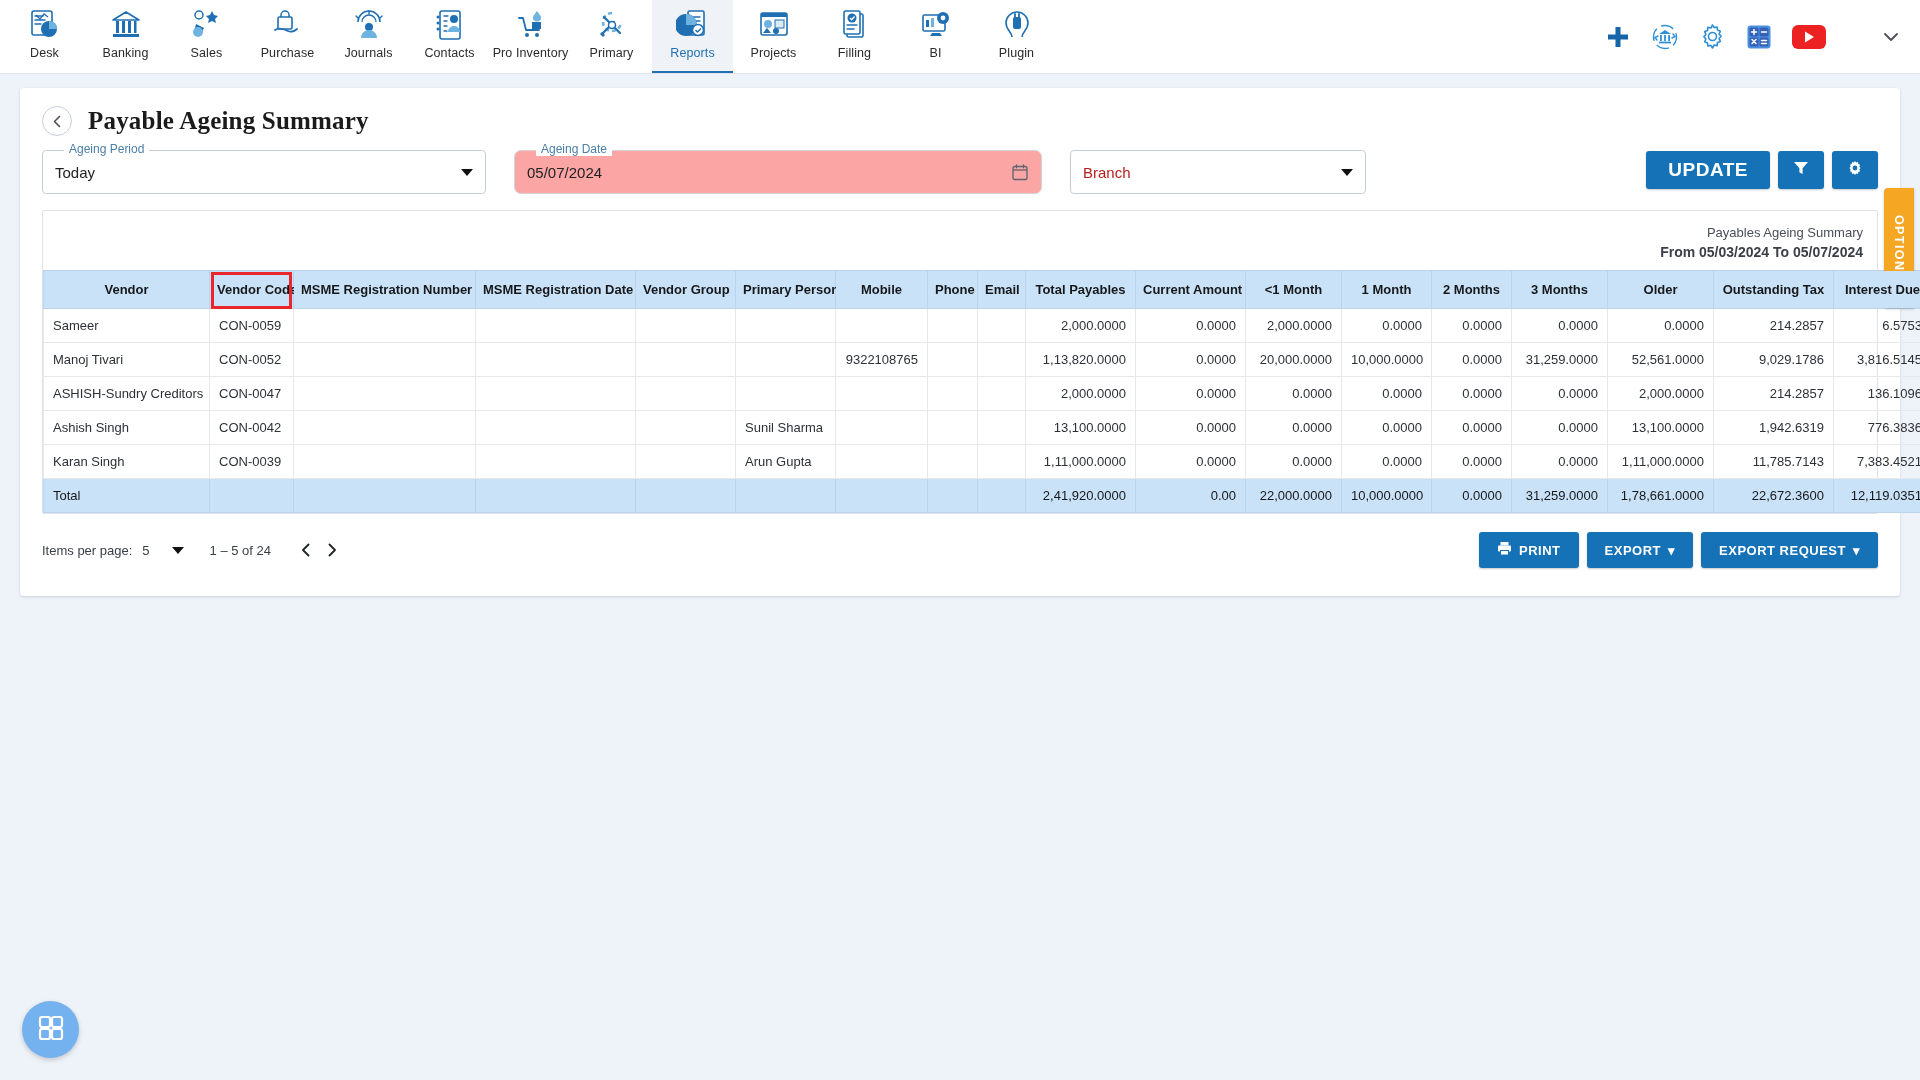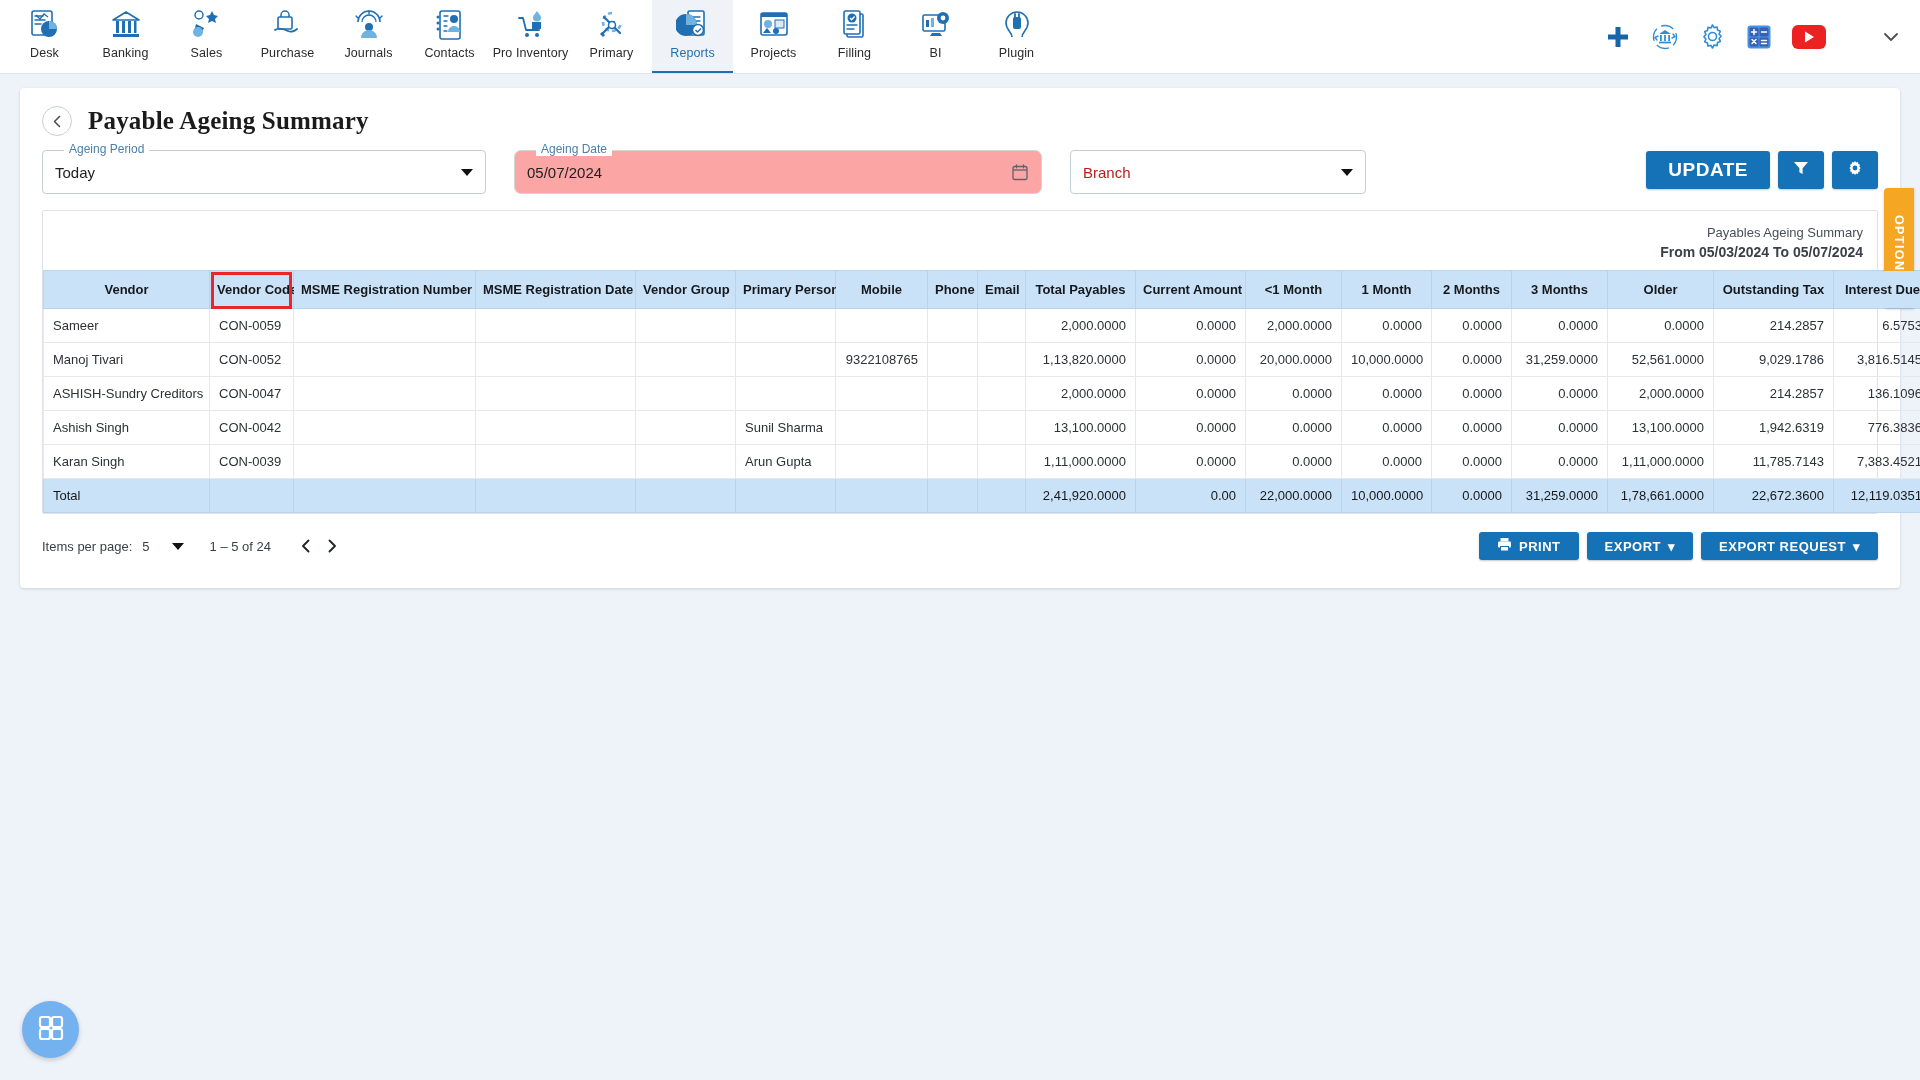--- a/index.html
+++ b/index.html
@@ -214,21 +214,21 @@
     width: 0; height: 0; margin-right: 26px;
     border-left: 6px solid transparent; border-right: 6px solid transparent;
     border-top: 7px solid #111; cursor: pointer;
   }
   .pager .range { margin-right: 22px; }
   .pager .arw {
     width: 26px; height: 26px; display: flex; align-items: center; justify-content: center;
     cursor: pointer; color: #23262a; font-size: 17px;
   }
   .footer-actions { margin-left: auto; display: flex; gap: 8px; }
-  .btn-blue.sm { height: 28px; padding: 0 18px; font-size: 13px; gap: 7px; }
+  .btn-blue.sm { height: 36px; padding: 0 18px; font-size: 13px; gap: 7px; }
 
   
   .fab {
     position: fixed; left: 22px; bottom: 22px;
     width: 57px; height: 57px; border-radius: 50%;
     background: #74b1ef;
     display: flex; align-items: center; justify-content: center;
     cursor: pointer;
     box-shadow: 0 2px 5px rgba(0,0,0,.18);
   }

